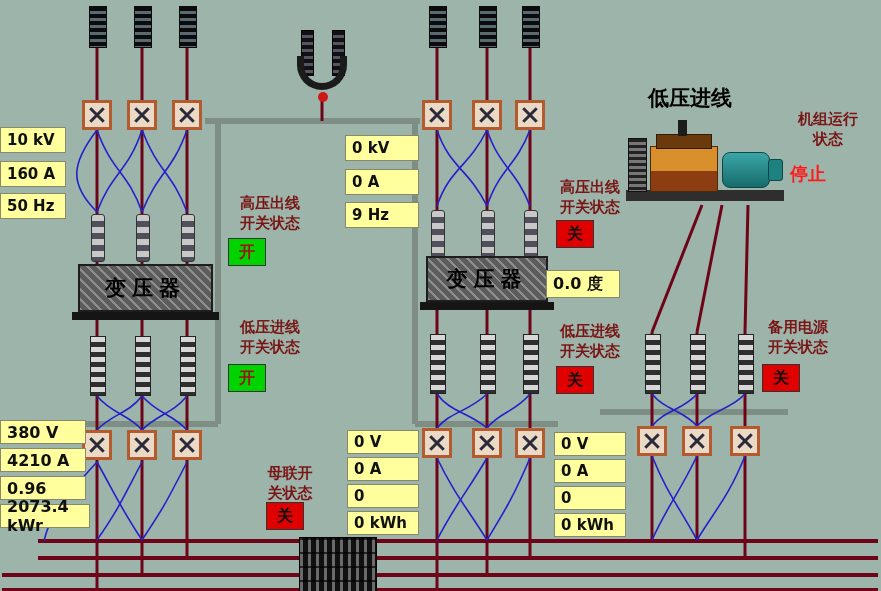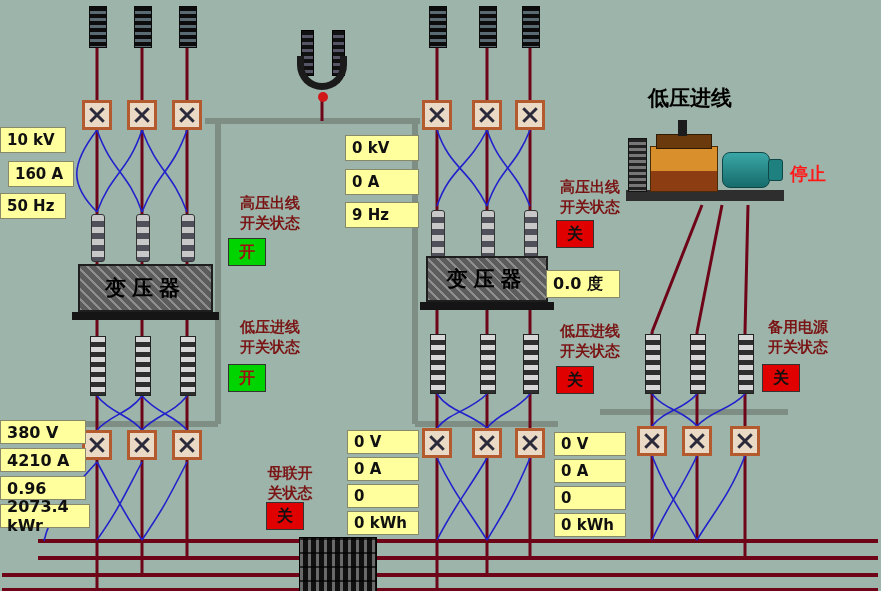--- a/index.html
+++ b/index.html
@@ -182,21 +182,21 @@
   <div class="sq-breaker" style="left:127px;top:430px;"></div>
   <div class="sq-breaker" style="left:172px;top:430px;"></div>
   <div class="sq-breaker" style="left:422px;top:428px;"></div>
   <div class="sq-breaker" style="left:472px;top:428px;"></div>
   <div class="sq-breaker" style="left:515px;top:428px;"></div>
   <div class="sq-breaker" style="left:637px;top:426px;"></div>
   <div class="sq-breaker" style="left:682px;top:426px;"></div>
   <div class="sq-breaker" style="left:730px;top:426px;"></div>
 
   <div class="panel" style="left:0;top:127px;width:66px;height:26px;">10 kV</div>
-  <div class="panel" style="left:8px;top:161px;width:66px;height:26px;">160 A</div>
+  <div class="panel" style="left:0;top:161px;width:66px;height:26px;">160 A</div>
   <div class="panel" style="left:0;top:193px;width:66px;height:26px;">50 Hz</div>
 
   <div class="panel" style="left:345px;top:135px;width:74px;height:26px;">0 kV</div>
   <div class="panel" style="left:345px;top:169px;width:74px;height:26px;">0 A</div>
   <div class="panel" style="left:345px;top:202px;width:74px;height:26px;">9 Hz</div>
 
   <div class="panel small" style="left:0;top:420px;width:86px;height:24px;">380 V</div>
   <div class="panel small" style="left:0;top:448px;width:86px;height:24px;">4210 A</div>
   <div class="panel small" style="left:0;top:476px;width:86px;height:24px;">0.96</div>
   <div class="panel small" style="left:0;top:504px;width:90px;height:24px;">2073.4 kWr</div>
@@ -252,17 +252,21 @@
   <div class="gen-title">低压进线</div>
   <div class="generator">
     <div class="gen-platform"></div>
     <div class="gen-radiator"></div>
     <div class="gen-engine"></div>
     <div class="gen-manifold"></div>
     <div class="gen-exhaust"></div>
     <div class="gen-alternator"></div>
     <div class="gen-cap"></div>
   </div>
+  <div class="status-label" style="left:778px;top:110px;width:100px;">
+    <div>机组运行</div>
+    <div>状态</div>
+  </div>
   <div class="stop-text">停止</div>
 
   <div class="load-block"></div>
 
 </div>
 
 </body></html>

